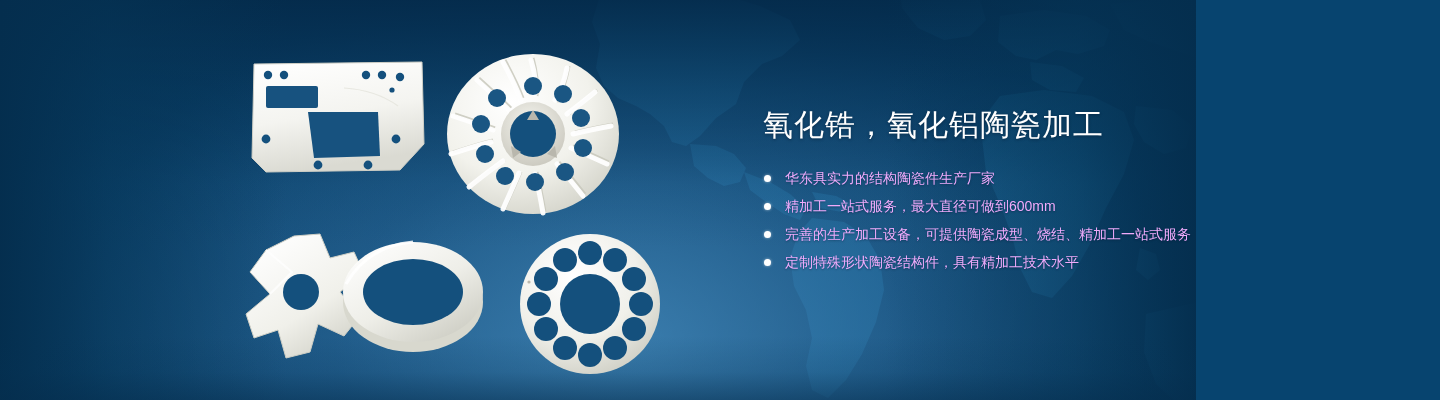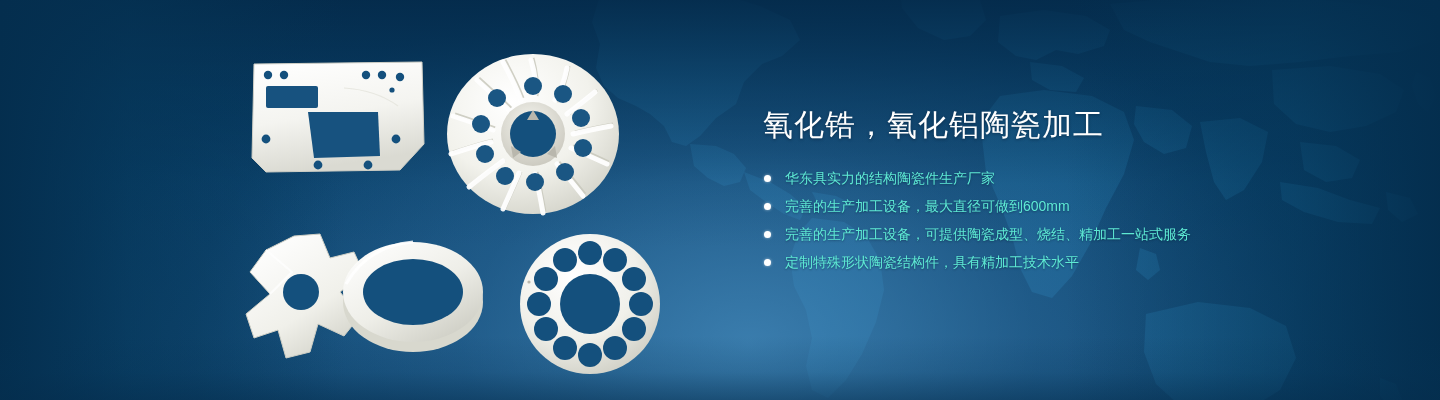--- a/index.html
+++ b/index.html
@@ -2,21 +2,21 @@
 <html><head>
 <meta charset="utf-8">
 <style>
   html, body {
     margin: 0;
     padding: 0;
     background: #07446f;
   }
   #banner {
     position: relative;
-    width: 1440px;
+    width: 1196px;
     height: 400px;
     overflow: hidden;
     font-family: "Liberation Sans", "DejaVu Sans", sans-serif;
     background: #0a4a78;
   }
 
   
   .bg-base {
     position: absolute;
     inset: 0;
@@ -73,21 +73,21 @@
     white-space: nowrap;
     text-shadow: 0 1px 3px rgba(0,20,40,0.45);
   }
   .bullets {
     list-style: none;
     margin: 22px 0 0 0;
     padding: 0;
   }
   .bullets li {
     position: relative;
-    color: #5eead4;
+    color: #f0abfc;
     font-size: 14px;
     line-height: 23px;
     padding-left: 22px;
     margin-bottom: 5px;
     white-space: nowrap;
     text-shadow: 0 1px 2px rgba(0,20,40,0.40);
   }
   .bullets li .dot {
     position: absolute;
     left: 1px;
@@ -335,21 +335,21 @@
 
   <div class="copy">
     <div class="headline">氧化锆，氧化铝陶瓷加工</div>
     <ul class="bullets">
       <li>
         <span class="dot"></span>
         <span>华东具实力的结构陶瓷件生产厂家</span>
       </li>
       <li>
         <span class="dot"></span>
-        <span>完善的生产加工设备，最大直径可做到600mm</span>
+        <span>精加工一站式服务，最大直径可做到600mm</span>
       </li>
       <li>
         <span class="dot"></span>
         <span>完善的生产加工设备，可提供陶瓷成型、烧结、精加工一站式服务</span>
       </li>
       <li>
         <span class="dot"></span>
         <span>定制特殊形状陶瓷结构件，具有精加工技术水平</span>
       </li>
     </ul>

